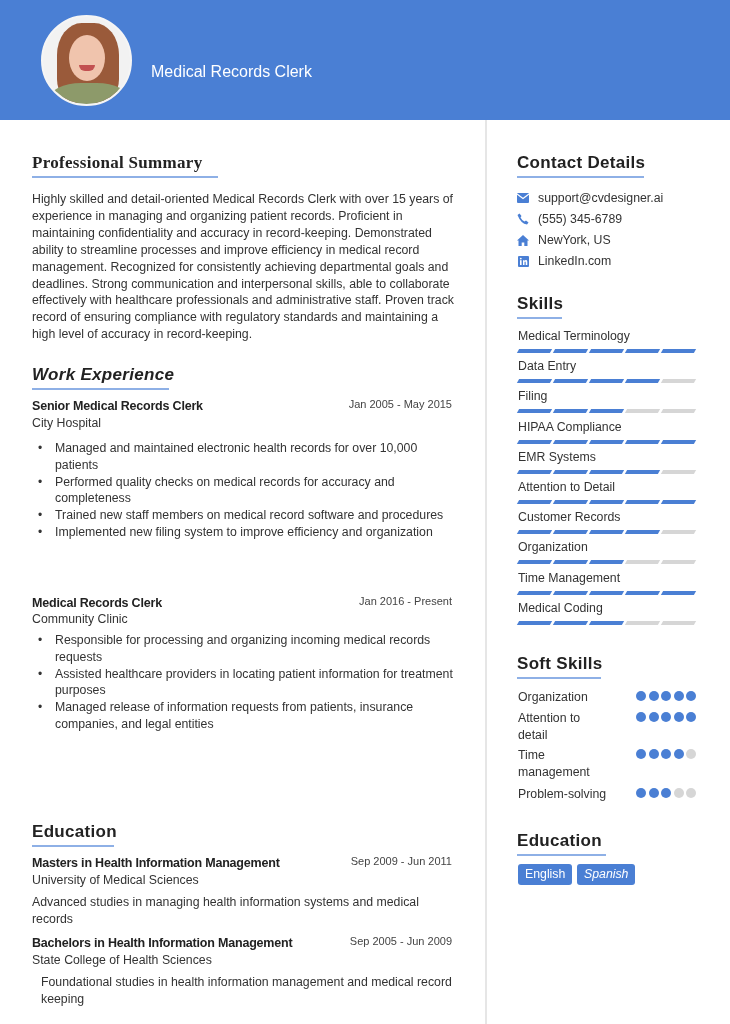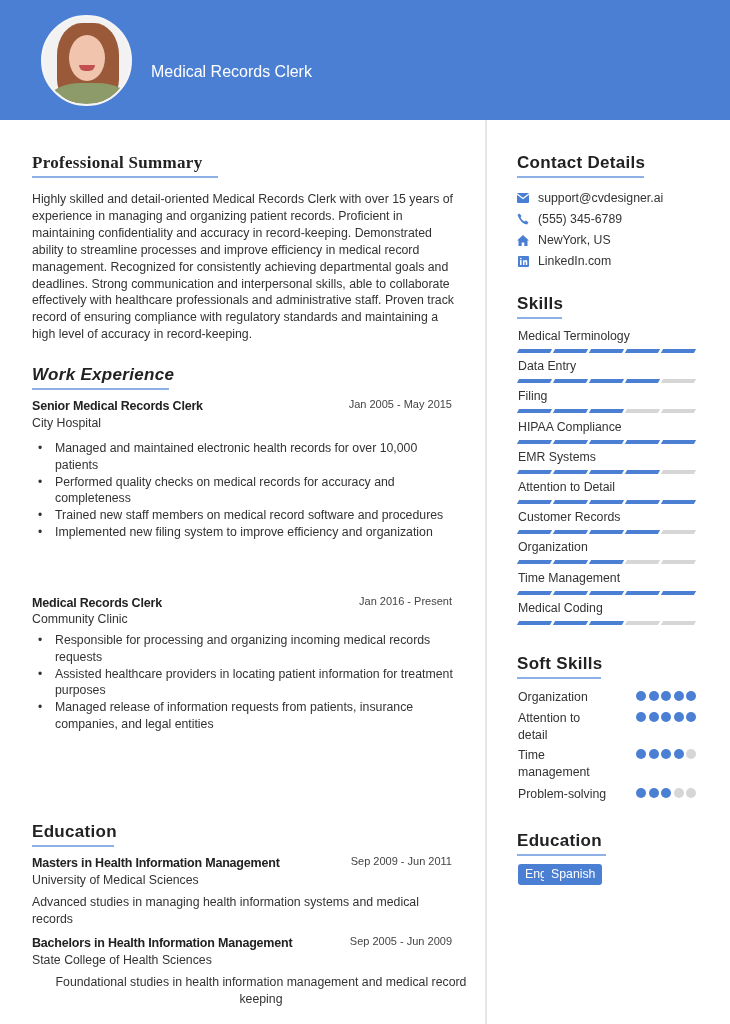--- a/index.html
+++ b/index.html
@@ -87,21 +87,21 @@
 <div class="sec-line" style="left:32px;top:845px;width:82px;"></div>
 
 <div class="job-title" style="left:32px;top:856px;">Masters in Health Information Management</div>
 <div class="job-date" style="left:300px;top:855px;width:152px;">Sep 2009 - Jun 2011</div>
 <div class="job-org" style="left:32px;top:873px;">University of Medical Sciences</div>
 <div class="para" style="left:32px;top:894px;width:424px;">Advanced studies in managing health information systems and medical records</div>
 
 <div class="job-title" style="left:32px;top:936px;text-align:center;">Bachelors in Health Information Management</div>
 <div class="job-date" style="left:300px;top:935px;width:152px;">Sep 2005 - Jun 2009</div>
 <div class="job-org" style="left:32px;top:953px;">State College of Health Sciences</div>
-<div class="para" style="left:49px;top:974px;width:424px;text-align:center;">Foundational studies in health information management and medical record keeping</div>
+<div class="para" style="left:41px;top:974px;width:424px;">Foundational studies in health information management and medical record keeping</div>
 
 <div class="sec-title" style="left:517px;top:153px;">Contact Details</div>
 <div class="sec-line" style="left:517px;top:176px;width:127px;"></div>
 
 <div class="contact-row" style="top:191px;">
   <span class="ic">
     <svg width="12" height="10" viewBox="0 0 12 10">
         <rect x="0" y="0" width="12" height="10" rx="1" fill="#4a7fd4"></rect>
         <path d="M0 1 L6 5.5 L12 1" stroke="#fff" stroke-width="1.2" fill="none"></path>
       </svg>
@@ -254,13 +254,13 @@
       <span style="background: rgb(74, 127, 212);"></span>
       <span style="background: rgb(74, 127, 212);"></span>
       <span style="background: rgb(214, 214, 214);"></span>
       <span style="background: rgb(214, 214, 214);"></span>
     </div>
   </div>
 
 <div class="sec-title" style="left:517px;top:831px;">Education</div>
 <div class="sec-line" style="left:517px;top:854px;width:89px;"></div>
 <div class="lang-tag" style="left:518px;">English</div>
-<div class="lang-tag" style="left:544px;">Spanish</div>
+<div class="lang-tag" style="left:577px;font-style:italic;">Spanish</div>
 
 </body></html>

